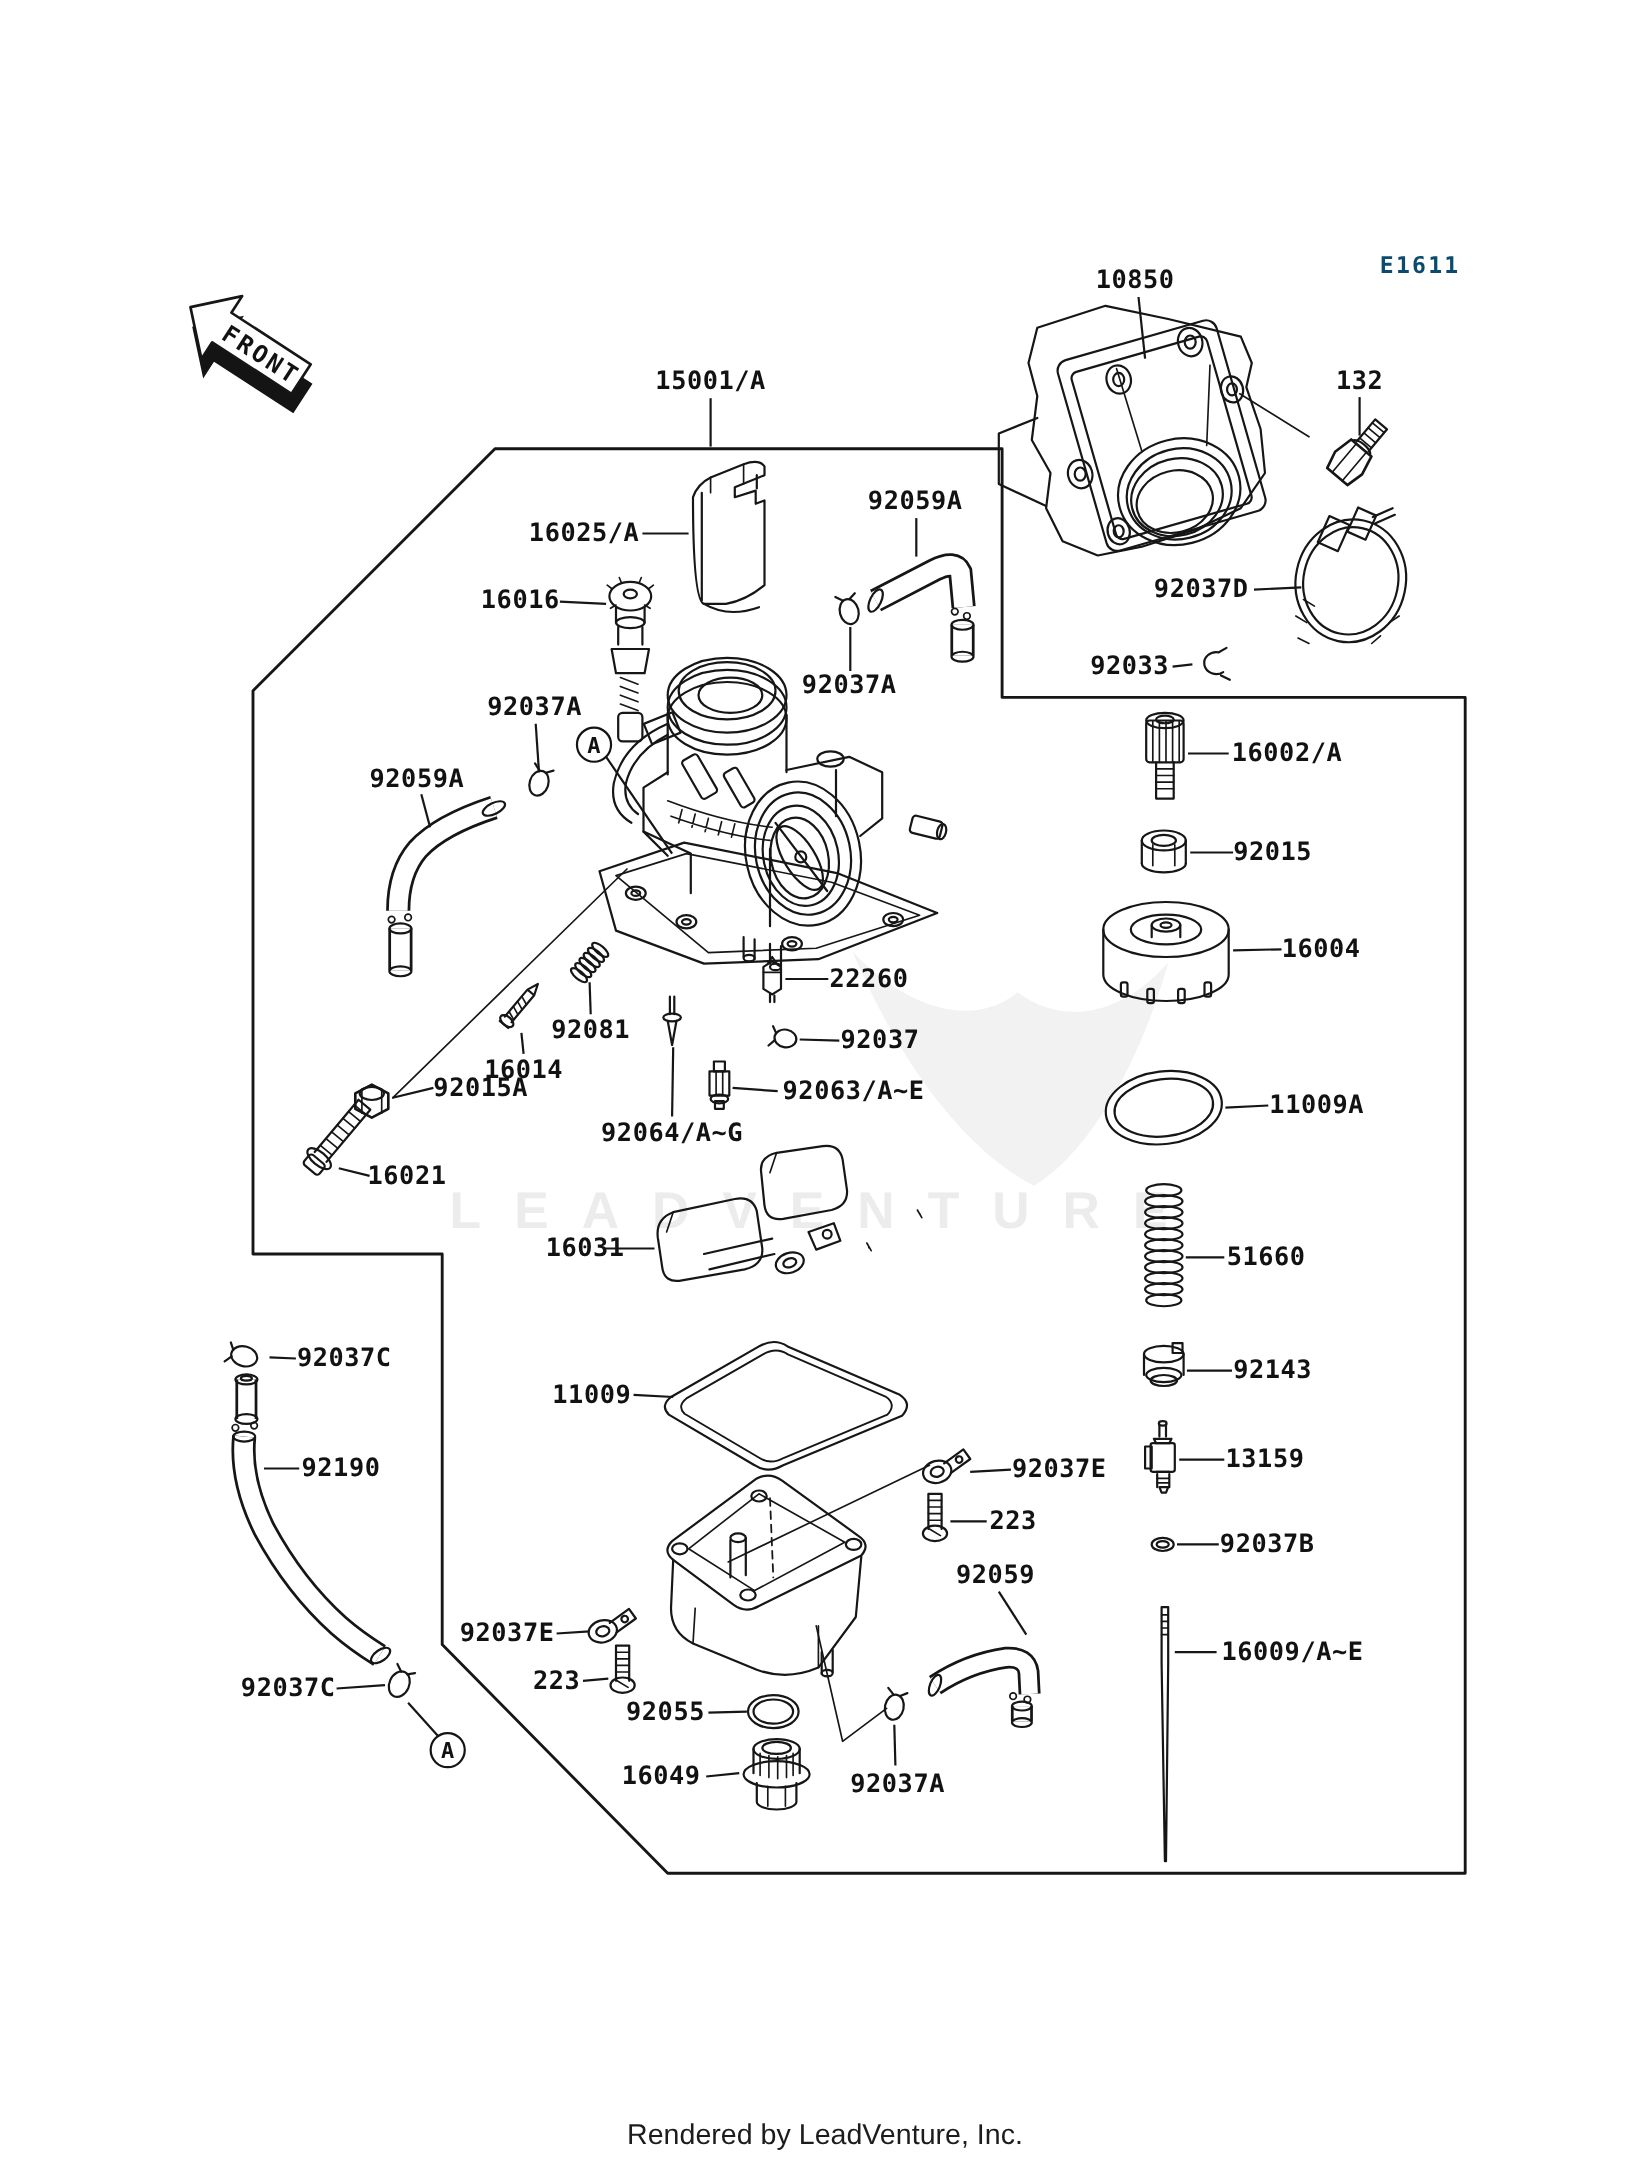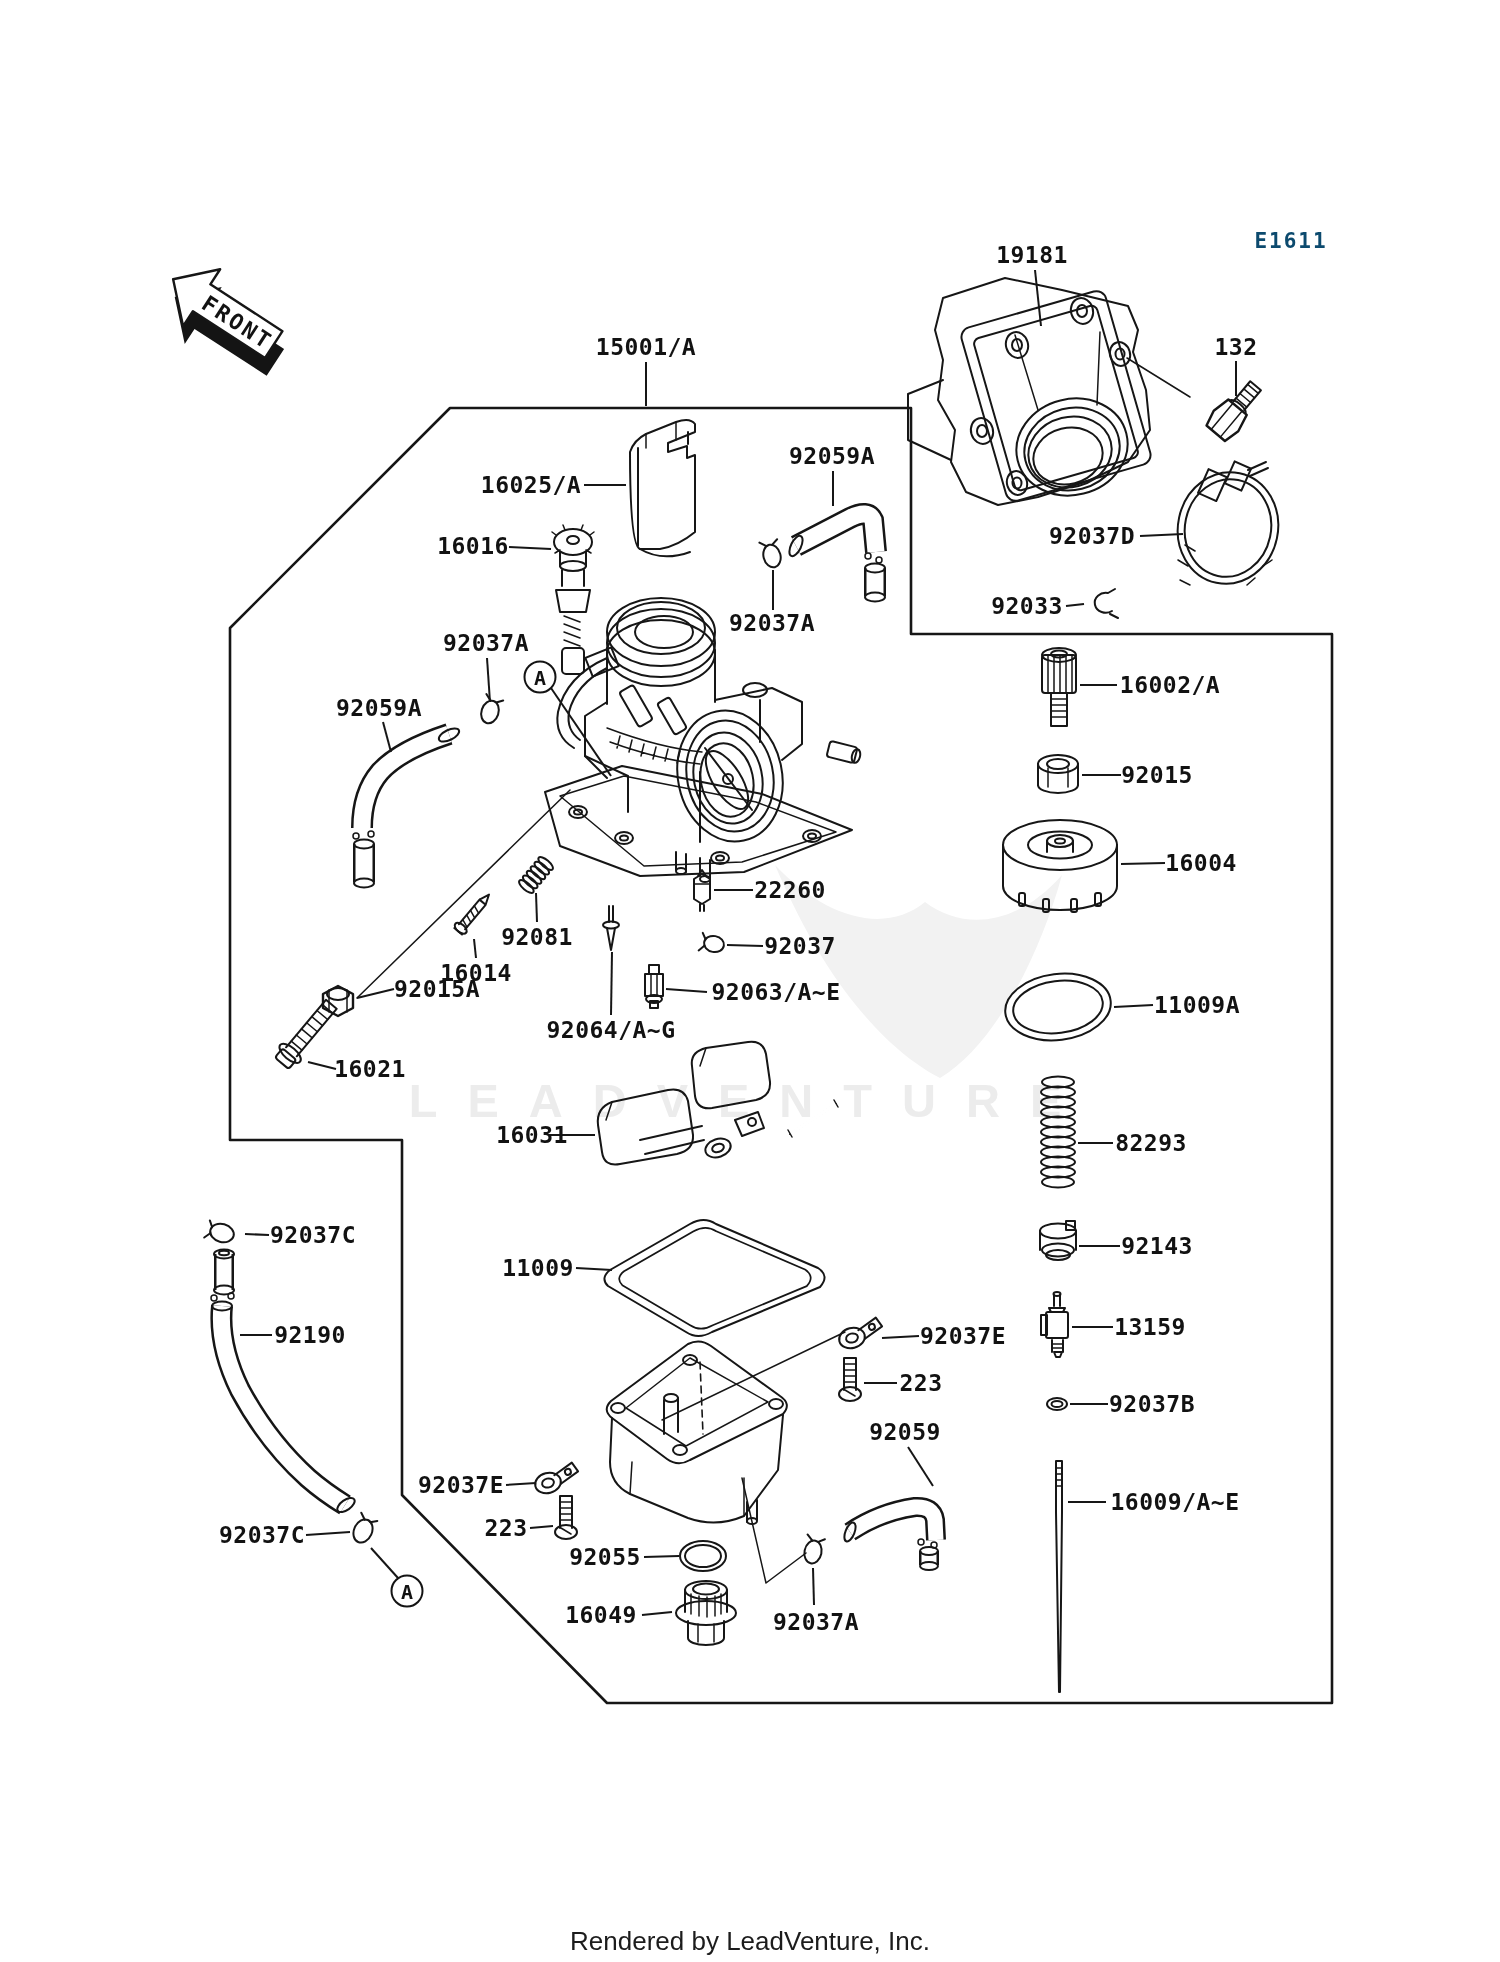--- a/index.html
+++ b/index.html
@@ -505,21 +505,21 @@
         <line x1="814" y1="1605" x2="813" y2="1568" stroke="#161616" stroke-width="2"></line>
         <line x1="551" y1="688" x2="611" y2="776" stroke="#161616" stroke-width="2"></line>
         <line x1="398" y1="1578" x2="371" y2="1548" stroke="#161616" stroke-width="2"></line>
       </g>
   </svg>
 
   <div class="lbl-layer">
     <div class="code-label" style="left:1291px;top:241px;">E1611</div>
     <div id="labels">
         <div class="plabel" style="left: 646px; top: 347px;">15001/A</div>
-        <div class="plabel" style="left: 1032px; top: 255px;">19181</div>
+        <div class="plabel" style="left: 1032px; top: 255px;">10850</div>
         <div class="plabel" style="left: 1236px; top: 347px;">132</div>
         <div class="plabel" style="left: 832px; top: 456px;">92059A</div>
         <div class="plabel" style="left: 531px; top: 485px;">16025/A</div>
         <div class="plabel" style="left: 473px; top: 546px;">16016</div>
         <div class="plabel" style="left: 1092px; top: 536px;">92037D</div>
         <div class="plabel" style="left: 1027px; top: 606px;">92033</div>
         <div class="plabel" style="left: 772px; top: 623px;">92037A</div>
         <div class="plabel" style="left: 486px; top: 643px;">92037A</div>
         <div class="plabel" style="left: 1170px; top: 685px;">16002/A</div>
         <div class="plabel" style="left: 379px; top: 708px;">92059A</div>
@@ -528,21 +528,21 @@
         <div class="plabel" style="left: 1197px; top: 1005px;">11009A</div>
         <div class="plabel" style="left: 790px; top: 890px;">22260</div>
         <div class="plabel" style="left: 537px; top: 937px;">92081</div>
         <div class="plabel" style="left: 800px; top: 946px;">92037</div>
         <div class="plabel" style="left: 476px; top: 973px;">16014</div>
         <div class="plabel" style="left: 776px; top: 992px;">92063/A~E</div>
         <div class="plabel" style="left: 437px; top: 989px;">92015A</div>
         <div class="plabel" style="left: 611px; top: 1030px;">92064/A~G</div>
         <div class="plabel" style="left: 370px; top: 1069px;">16021</div>
         <div class="plabel" style="left: 517px; top: 1135px; margin-left: 15px;">16031</div>
-        <div class="plabel" style="left: 1151px; top: 1143px;">82293</div>
+        <div class="plabel" style="left: 1151px; top: 1143px;">51660</div>
         <div class="plabel" style="left: 538px; top: 1268px;">11009</div>
         <div class="plabel" style="left: 1157px; top: 1246px;">92143</div>
         <div class="plabel" style="left: 313px; top: 1235px;">92037C</div>
         <div class="plabel" style="left: 1150px; top: 1327px;">13159</div>
         <div class="plabel" style="left: 310px; top: 1335px;">92190</div>
         <div class="plabel" style="left: 963px; top: 1336px;">92037E</div>
         <div class="plabel" style="left: 921px; top: 1383px;">223</div>
         <div class="plabel" style="left: 1152px; top: 1404px;">92037B</div>
         <div class="plabel" style="left: 905px; top: 1432px;">92059</div>
         <div class="plabel" style="left: 461px; top: 1485px;">92037E</div>

